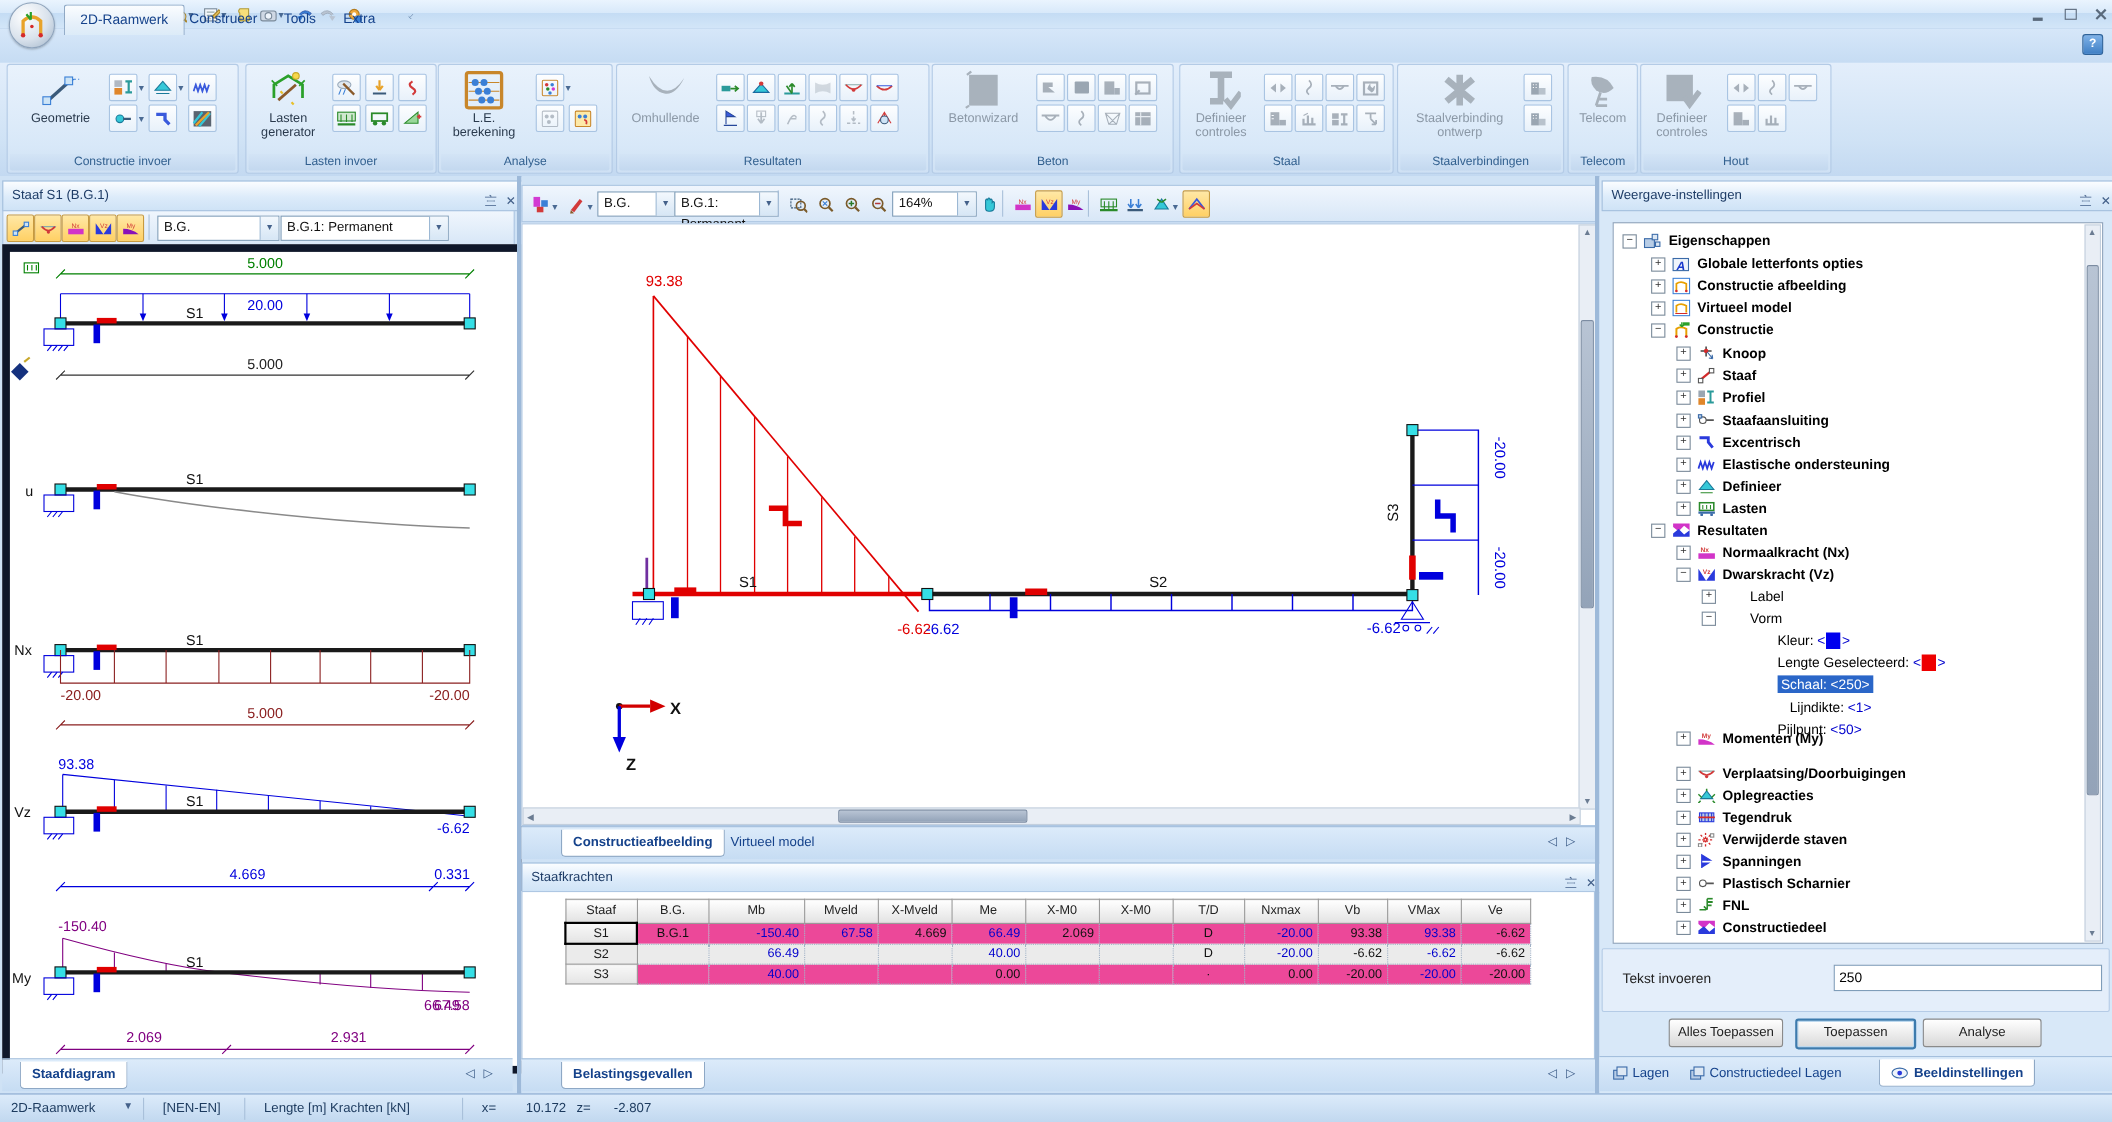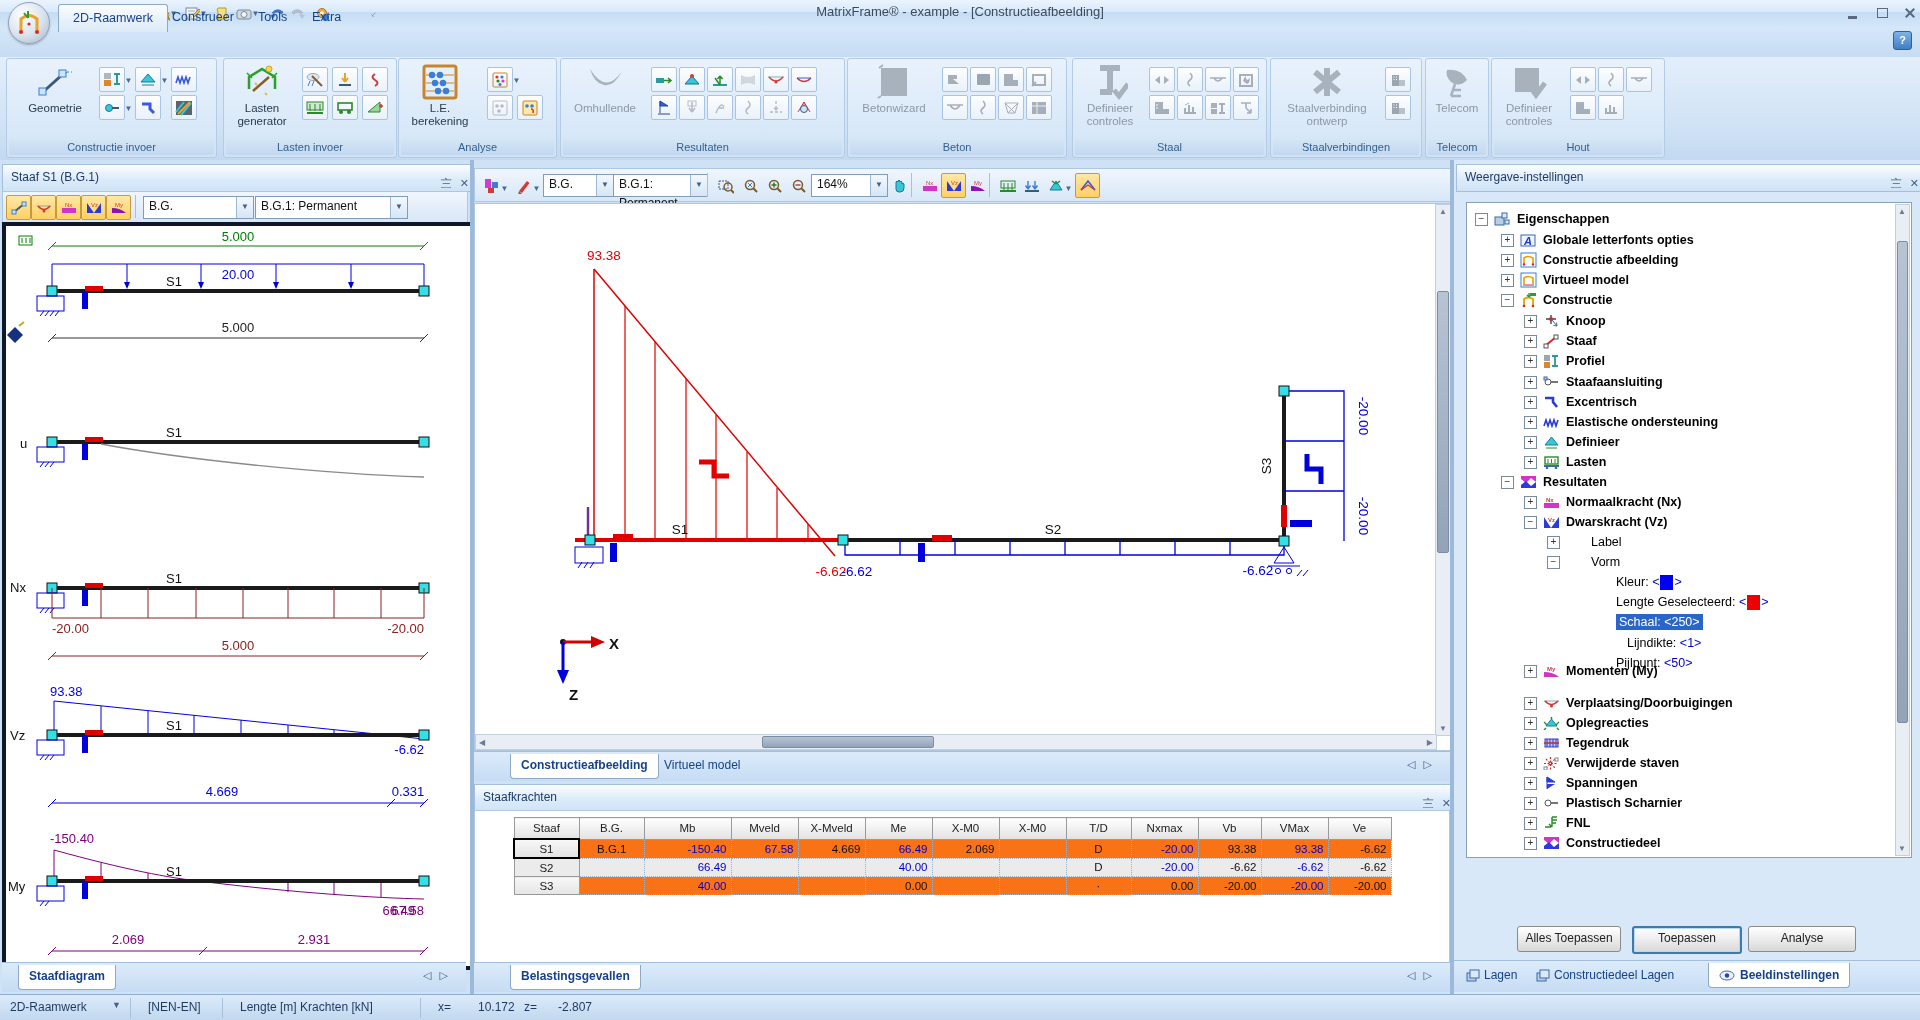--- a/index.html
+++ b/index.html
@@ -52,21 +52,21 @@
   .sep{position:absolute;width:1px;background:#a9c0da;}
 
   
   .sbtrack{background:#e9eef5;border:1px solid #c3cfdd;}
   .sbthumb{position:absolute;background:linear-gradient(#b8c4d4,#93a3b8);border:1px solid #7c8ca2;border-radius:2px;}
   .sbarrow{position:absolute;color:#6b7c92;font-size:8px;text-align:center;}
 
   
   #krtable{border-collapse:collapse;font-size:11.5px;}
   #krtable th{background:linear-gradient(#ffffff,#e2e2e2);border:1px solid #9a9a9a;font-weight:normal;height:20px;padding:0 3px;color:#222;}
-  #krtable td{border-right:1px dotted #9fb0c4;border-bottom:1px dotted #9fb0c4;height:17px;padding:0 4px;text-align:right;background:#f97316;}
+  #krtable td{border-right:1px dotted #9fb0c4;border-bottom:1px dotted #9fb0c4;height:17px;padding:0 4px;text-align:right;background:#ec4899;}
   #krtable tr.alt td{background:#ebebeb;}
   #krtable td.rowhead{background:linear-gradient(#f8f8f8,#e4e4e4);border:1px solid #9a9a9a;text-align:center;}
   #krtable td.cur{border:2px solid #000;}
   #krtable td.ctr{text-align:center;}
   .c-blue{color:#0000cd;} .c-black{color:#111;}
 
   
   #treebox{background:#fff;border:1px solid #8aa0ba;}
   .trow{position:absolute;height:20px;display:flex;align-items:center;white-space:nowrap;font-size:12.5px;color:#000;}
   .trow.b{font-weight:bold;}
@@ -171,21 +171,20 @@
       </svg>
   </div>
   <div class="abs qatbtn" style="left:312px">
     <svg width="16" height="16">
         <circle cx="8" cy="7" r="4.5" fill="#f0a83a" stroke="#b07a20"></circle>
         <circle cx="8" cy="7" r="1.8" fill="#fff"></circle>
         <circle cx="11.5" cy="11.5" r="3.5" fill="#3a7fd6"></circle>
       </svg>
   </div>
   <div class="abs drop" style="left:370px;top:4px">⸔</div>
-  <div id="wintitle" class="abs">MatrixFrame® - example - [Constructieafbeelding]</div>
   <div class="abs winbtn" style="left:1838px">
       <div class="minglyph"></div>
     </div>
   <div class="abs winbtn" style="left:1868px">
       <div class="maxglyph"></div>
     </div>
   <div class="abs winbtn" style="left:1896px">
       <div class="closeglyph"></div>
     </div>
 
@@ -670,21 +669,21 @@
           <svg width="16" height="13">
             <text x="4" y="6" font-size="6" fill="#d23a3a">My</text>
             <path d="M1 7 q8 0 14 5 l-14 0 z" fill="#8a12b8"></path>
           </svg>
         </div>
       <div class="sep" style="left:132px;top:3px;height:23px"></div>
       <div class="combo" style="left:140px;top:4px;width:104px"><span>B.G.</span><span class="cbtn"></span></div>
       <div class="combo" style="left:252px;top:4px;width:146px"><span>B.G.1: Permanent</span><span class="cbtn"></span></div>
     </div>
 
-    <div class="abs" style="left:2px;top:62px;width:464px;height:740px;background:#fff;border:4px solid #0f172a;overflow:hidden">
+    <div class="abs" style="left:2px;top:62px;width:464px;height:740px;background:#fff;border:7px solid #0f172a;overflow:hidden">
       <svg width="462" height="738" viewBox="0 0 462 738">
 
         <g stroke="#008000" fill="none">
           <rect x="13" y="10" width="13" height="9"></rect>
             <path d="M16 12 v5 M20 12 v5 M24 12 v5"></path>
           <path d="M46 20 H418 M42 24 l8 -8 M414 24 l8 -8"></path>
         </g>
         <text x="232" y="15" fill="#008000" font-size="13" text-anchor="middle">5.000</text>
 
         <g stroke="#0000dd" fill="none">
@@ -1388,20 +1387,24 @@
         <span class="ticon">
             <svg width="17" height="14">
               <path d="M1 4 L6 8 L11 3 L16 7 L16 1 L1 1 Z" fill="#d234c8"></path>
               <path d="M1 10 L6 6 L11 11 L16 7 L16 13 L1 13 Z" fill="#2a3adc"></path>
             </svg>
           </span>
         <span>Constructiedeel</span>
       </div>
     </div>
 
+    <div class="abs" style="left:2px;top:702px;width:460px;height:56px;background:#e4eefa;border:1px solid #b4cbe6;border-radius:2px">
+      <span class="abs" style="left:18px;top:20px;font-size:12.5px;color:#222">Tekst invoeren</span>
+      <input class="abs" style="left: 210px; top: 14px; width: 236px; height: 20px; border: 1px solid rgb(127, 157, 185); font-size: 12.5px; padding-left: 4px; font-family: &quot;Liberation Sans&quot;, sans-serif;" value="250">
+    </div>
 
     <div class="pbtn" style="left:63px;top:766px;width:102px;line-height:22px">Alles Toepassen</div>
     <div class="pbtn focus" style="left:178px;top:766px;width:106px;line-height:20px">Toepassen</div>
     <div class="pbtn" style="left:294px;top:766px;width:106px;line-height:22px">Analyse</div>
 
     <div class="abs tabstrip" style="left:0;top:800px;width:466px;height:31px">
       <div class="doctab" style="left:2px;display:flex;align-items:center;gap:4px">
         <svg width="14" height="13">
             <rect x="1" y="4" width="9" height="8" fill="#b8cde6" stroke="#3a6aa8"></rect>
             <rect x="4" y="1" width="9" height="8" fill="#dde8f4" stroke="#3a6aa8"></rect>

